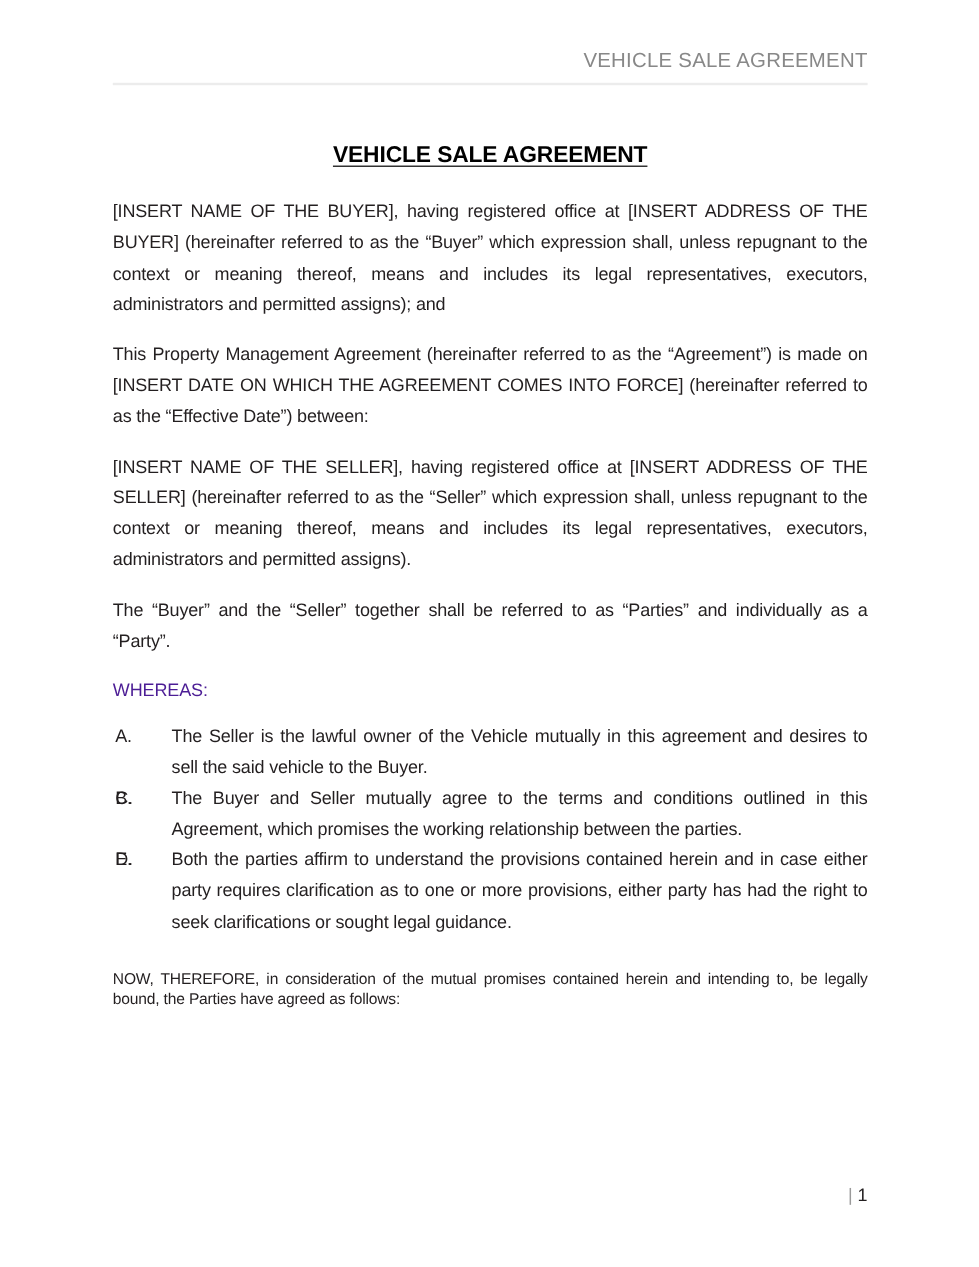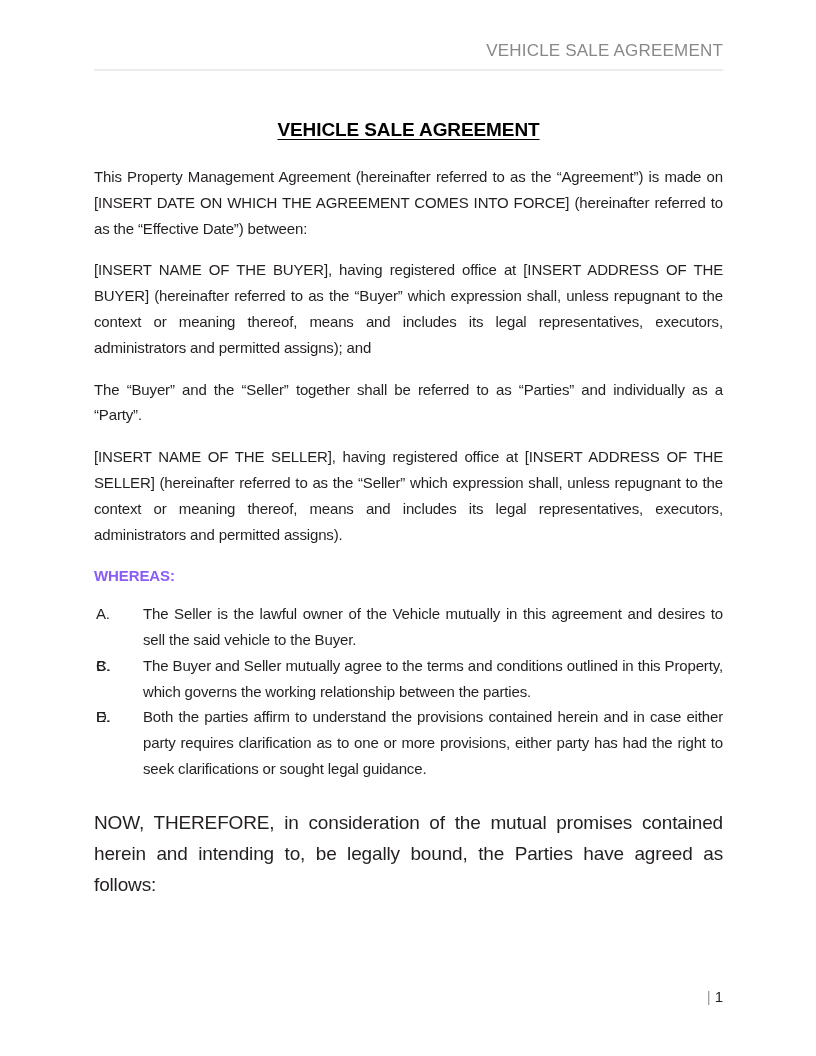--- a/index.html
+++ b/index.html
@@ -70,22 +70,22 @@
     line-height: 25.8px;
     color: #231f20;
     text-align: justify;
     margin: 0 0 16px 0;
     letter-spacing: -0.15px;
   }
 
   .whereas {
     font-size: 15px;
     line-height: 25.8px;
-    font-weight: bold;
-    color: #8b5cf6;
+    font-weight: normal;
+    color: #4c1d95;
     margin: 0 0 12px 0;
     letter-spacing: -0.1px;
   }
 
   
   ol.letter-list {
     list-style: none;
     margin: 0;
     padding: 0;
   }
@@ -108,22 +108,22 @@
     line-height: 25.8px;
     color: #231f20;
     text-align: left;
   }
 
   .spacer-line {
     height: 25px;
   }
 
   p.closing {
-    font-size: 19px;
-    line-height: 31px;
+    font-size: 13px;
+    line-height: 17px;
     color: #231f20;
     text-align: justify;
     margin: 0;
     letter-spacing: -0.15px;
   }
 
   
   .footer {
     position: absolute;
     left: 94px;
@@ -146,38 +146,38 @@
 
   <div class="header">
     <div class="header-title">VEHICLE SALE AGREEMENT</div>
   </div>
   <div class="header-rule"></div>
 
   <div class="content">
 
     <h1 class="doc-title">VEHICLE SALE AGREEMENT</h1>
 
+    <p class="para">[INSERT NAME OF THE BUYER], having registered office at [INSERT ADDRESS OF THE BUYER] (hereinafter referred to as the “Buyer” which expression shall, unless repugnant to the context or meaning thereof, means and includes its legal representatives, executors, administrators and permitted assigns); and</p>
     <p class="para">This Property Management Agreement (hereinafter referred to as the “Agreement”) is made on [INSERT DATE ON WHICH THE AGREEMENT COMES INTO FORCE] (hereinafter referred to as the “Effective Date”) between:</p>
-    <p class="para">[INSERT NAME OF THE BUYER], having registered office at [INSERT ADDRESS OF THE BUYER] (hereinafter referred to as the “Buyer” which expression shall, unless repugnant to the context or meaning thereof, means and includes its legal representatives, executors, administrators and permitted assigns); and</p>
+    <p class="para">[INSERT NAME OF THE SELLER], having registered office at [INSERT ADDRESS OF THE SELLER] (hereinafter referred to as the “Seller” which expression shall, unless repugnant to the context or meaning thereof, means and includes its legal representatives, executors, administrators and permitted assigns).</p>
     <p class="para">The “Buyer” and the “Seller” together shall be referred to as “Parties” and individually as a “Party”.</p>
-    <p class="para">[INSERT NAME OF THE SELLER], having registered office at [INSERT ADDRESS OF THE SELLER] (hereinafter referred to as the “Seller” which expression shall, unless repugnant to the context or meaning thereof, means and includes its legal representatives, executors, administrators and permitted assigns).</p>
 
     <div class="whereas">WHEREAS:</div>
 
     <ol class="letter-list">
       <li>
         <span class="marker">A.</span>
         <span>The Seller is the lawful owner of the Vehicle mutually in this agreement and desires to sell the said vehicle to the Buyer.</span>
       </li>
       <li>
         <span class="marker">B.</span>
       </li>
       <li>
         <span class="marker">C.</span>
-        <span>The Buyer and Seller mutually agree to the terms and conditions outlined in this Property, which governs the working relationship between the parties.</span>
+        <span>The Buyer and Seller mutually agree to the terms and conditions outlined in this Agreement, which promises the working relationship between the parties.</span>
       </li>
       <li>
         <span class="marker">D.</span>
       </li>
       <li>
         <span class="marker">E.</span>
         <span>Both the parties affirm to understand the provisions contained herein and in case either party requires clarification as to one or more provisions, either party has had the right to seek clarifications or sought legal guidance.</span>
       </li>
     </ol>
 

